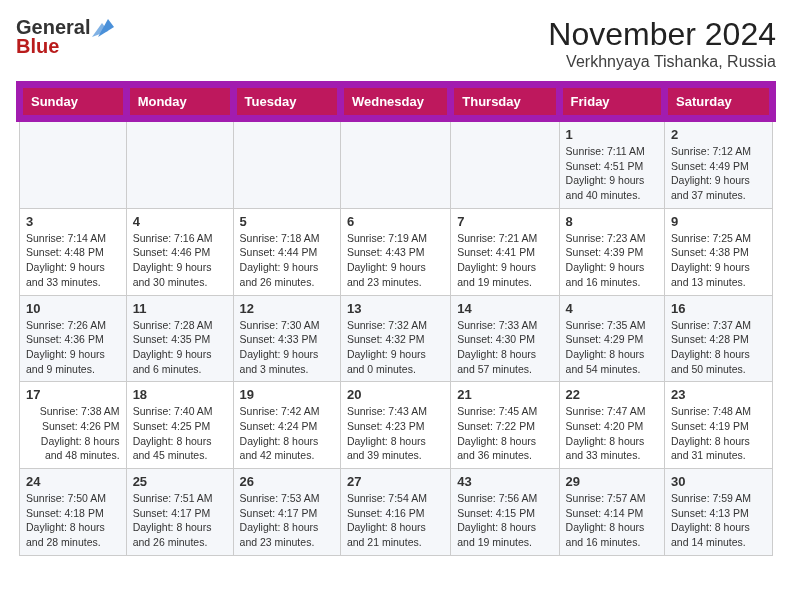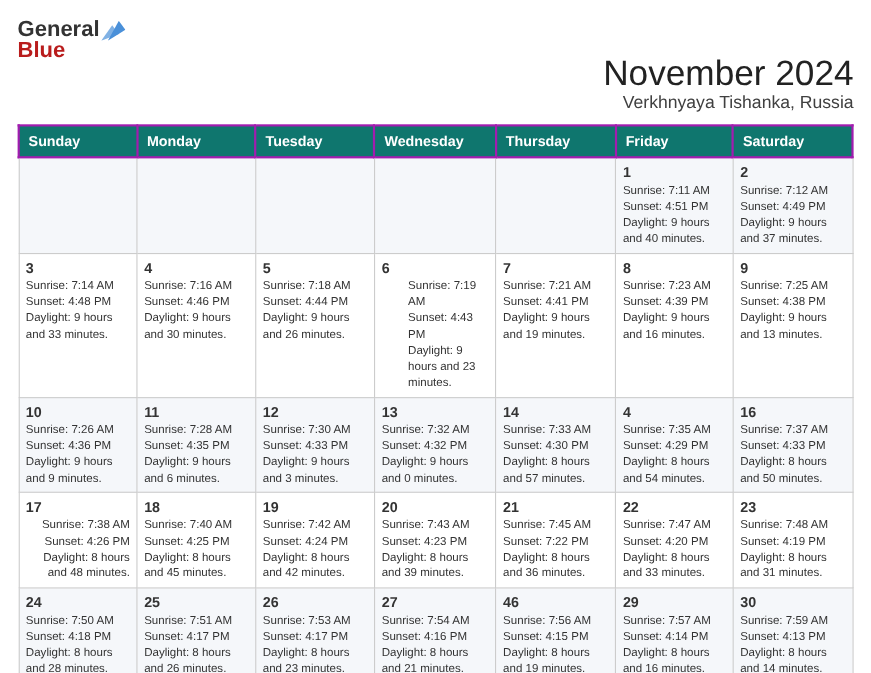--- a/index.html
+++ b/index.html
@@ -21,37 +21,36 @@
       flex-direction: column;
       align-items: flex-start;
     }
     .title-area {
       text-align: right;
     }
     .month-title {
       font-size: 32px;
       font-weight: normal;
       color: #222;
-      margin-top: 32px;
     }
     .location-title {
       font-size: 16px;
       color: #404040;
     }
     .calendar-table {
       width: 100%;
       border-collapse: collapse;
     }
     .calendar-table th {
-      background-color: #0f766e;
+      background-color: #be185d;
       color: #fff;
       text-align: left;
       padding: 6px 8px;
       font-size: 13px;
-      border: 2px solid #a21caf;
+      border: 7px solid #a21caf;
     }
     .calendar-table td {
       vertical-align: top;
       border: 1px solid #ccc;
       padding: 5px 6px;
       font-size: 10.5px;
       color: #333;
       width: 113px;
       min-height: 80px;
       background: #fff;
@@ -141,21 +140,21 @@
 Daylight: 9 hours and 30 minutes.</div>
         </td>
         <td>
           <span class="day-number">5</span>
           <div class="day-info" style="white-space: pre-line;">Sunrise: 7:18 AM
 Sunset: 4:44 PM
 Daylight: 9 hours and 26 minutes.</div>
         </td>
         <td>
           <span class="day-number">6</span>
-          <div class="day-info" style="white-space: pre-line; margin-left: 24px;">Sunrise: 7:19 AM
+          <div class="day-info" style="white-space: pre-line;">Sunrise: 7:19 AM
 Sunset: 4:43 PM
 Daylight: 9 hours and 23 minutes.</div>
         </td>
         <td>
           <span class="day-number">7</span>
           <div class="day-info" style="white-space: pre-line;">Sunrise: 7:21 AM
 Sunset: 4:41 PM
 Daylight: 9 hours and 19 minutes.</div>
         </td>
         <td>
@@ -204,21 +203,21 @@
         </td>
         <td>
           <span class="day-number">4</span>
           <div class="day-info" style="white-space: pre-line;">Sunrise: 7:35 AM
 Sunset: 4:29 PM
 Daylight: 8 hours and 54 minutes.</div>
         </td>
         <td>
           <span class="day-number">16</span>
           <div class="day-info" style="white-space: pre-line;">Sunrise: 7:37 AM
-Sunset: 4:33 PM
+Sunset: 4:28 PM
 Daylight: 8 hours and 50 minutes.</div>
         </td>
       </tr>
       <tr>
         <td>
           <span class="day-number">17</span>
           <div class="day-info" style="white-space: pre-line; text-align: right;">Sunrise: 7:38 AM
 Sunset: 4:26 PM
 Daylight: 8 hours and 48 minutes.</div>
         </td>
@@ -278,21 +277,21 @@
 Sunset: 4:17 PM
 Daylight: 8 hours and 23 minutes.</div>
         </td>
         <td>
           <span class="day-number">27</span>
           <div class="day-info" style="white-space: pre-line;">Sunrise: 7:54 AM
 Sunset: 4:16 PM
 Daylight: 8 hours and 21 minutes.</div>
         </td>
         <td>
-          <span class="day-number">46</span>
+          <span class="day-number">43</span>
           <div class="day-info" style="white-space: pre-line;">Sunrise: 7:56 AM
 Sunset: 4:15 PM
 Daylight: 8 hours and 19 minutes.</div>
         </td>
         <td>
           <span class="day-number">29</span>
           <div class="day-info" style="white-space: pre-line;">Sunrise: 7:57 AM
 Sunset: 4:14 PM
 Daylight: 8 hours and 16 minutes.</div>
         </td>

